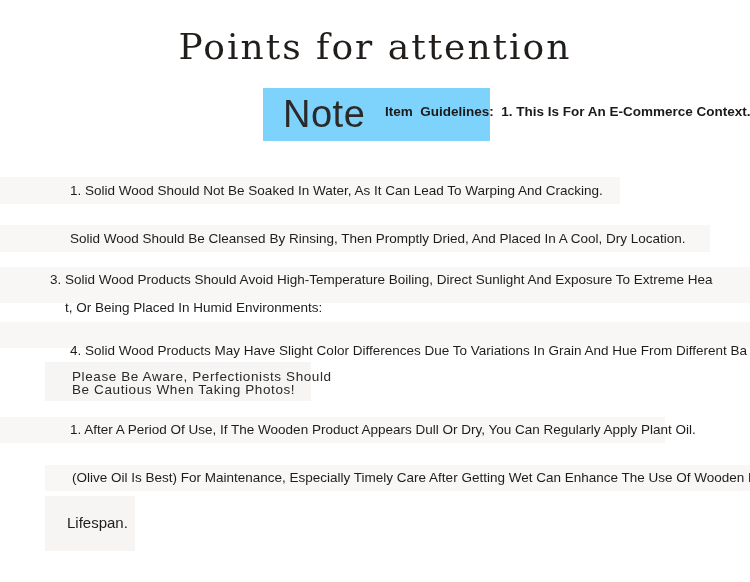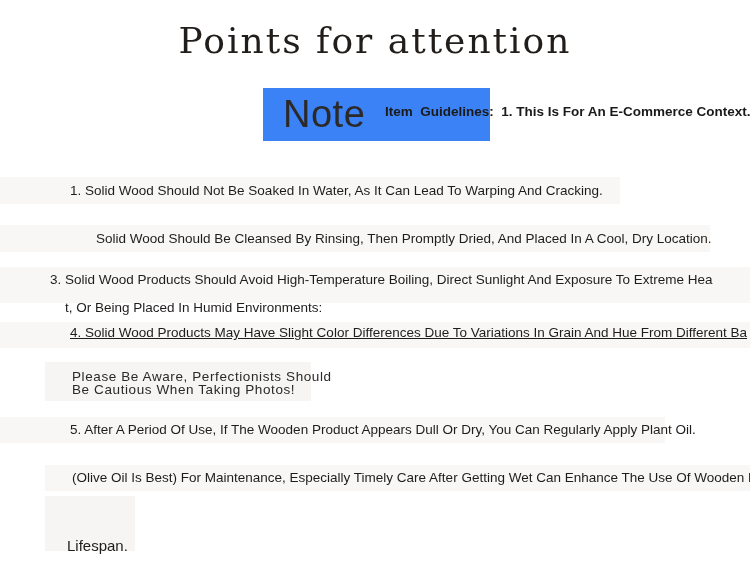--- a/index.html
+++ b/index.html
@@ -15,37 +15,37 @@
   .band {
     position: absolute;
     background: #f8f7f5;
   }
   .box {
     position: absolute;
     background: #f6f5f3;
   }
   #title {
     position: absolute;
-    top: 20px;
+    top: 26px;
     left: 0;
     width: 750px;
     text-align: center;
     font-family: "DejaVu Serif", "Liberation Serif", serif;
     font-size: 36px;
     font-weight: 500;
     letter-spacing: 2px;
     color: #211d1b;
   }
   #note-box {
     position: absolute;
     left: 263px;
     top: 88px;
     width: 227px;
     height: 53px;
-    background: #3b82f6;
+    background: #7dd3fc;
   }
   #note-label {
     position: absolute;
     left: 20px;
     top: 0;
     line-height: 52px;
     font-size: 38px;
     font-weight: 400;
     color: #2c2a29;
     letter-spacing: 0.5px;
@@ -88,31 +88,31 @@
 
   <div id="title">Points for attention</div>
 
   <div id="note-box">
     <div id="note-label">Note</div>
   </div>
   <div id="guidelines">Item  Guidelines:  1. This Is For An E-Commerce Context. Ensur</div>
 
   <div class="line" style="left:70px; top:183px;">1. Solid Wood Should Not Be Soaked In Water, As It Can Lead To Warping And Cracking.</div>
 
-  <div class="line" style="left:70px; top:231px;margin-left:26px;">Solid Wood Should Be Cleansed By Rinsing, Then Promptly Dried, And Placed In A Cool, Dry Location.</div>
+  <div class="line" style="left:70px; top:231px;">Solid Wood Should Be Cleansed By Rinsing, Then Promptly Dried, And Placed In A Cool, Dry Location.</div>
 
   <div class="line" style="left:50px; top:272px;">3. Solid Wood Products Should Avoid High-Temperature Boiling, Direct Sunlight And Exposure To Extreme Hea</div>
   <div class="line" style="left:65px; top:300px;">t, Or Being Placed In Humid Environments:</div>
 
-  <div class="line" style="left:70px; top:325px;text-decoration:underline;">4. Solid Wood Products May Have Slight Color Differences Due To Variations In Grain And Hue From Different Ba</div>
+  <div class="line" style="left:70px; top:343px;">4. Solid Wood Products May Have Slight Color Differences Due To Variations In Grain And Hue From Different Ba</div>
 
   <div class="box" style="left:45px; top:362px; width:266px; height:39px;"></div>
   <div class="line notice" style="left:72px; top:383px;">Be Cautious When Taking Photos!</div>
   <div class="line notice" style="left:72px; top:370px;">Please Be Aware, Perfectionists Should</div>
 
-  <div class="line" style="left:70px; top:422px;">5. After A Period Of Use, If The Wooden Product Appears Dull Or Dry, You Can Regularly Apply Plant Oil.</div>
+  <div class="line" style="left:70px; top:422px;">1. After A Period Of Use, If The Wooden Product Appears Dull Or Dry, You Can Regularly Apply Plant Oil.</div>
 
   <div class="line" style="left:72px; top:470px;">(Olive Oil Is Best) For Maintenance, Especially Timely Care After Getting Wet Can Enhance The Use Of Wooden Products.</div>
 
   <div class="box" style="left:45px; top:496px; width:90px; height:55px;"></div>
-  <div class="line" id="lifespan-text" style="left:67px; top:514px;margin-top:23px;">Lifespan.</div>
+  <div class="line" id="lifespan-text" style="left:67px; top:514px;">Lifespan.</div>
 
 </div>
 
 </body></html>

